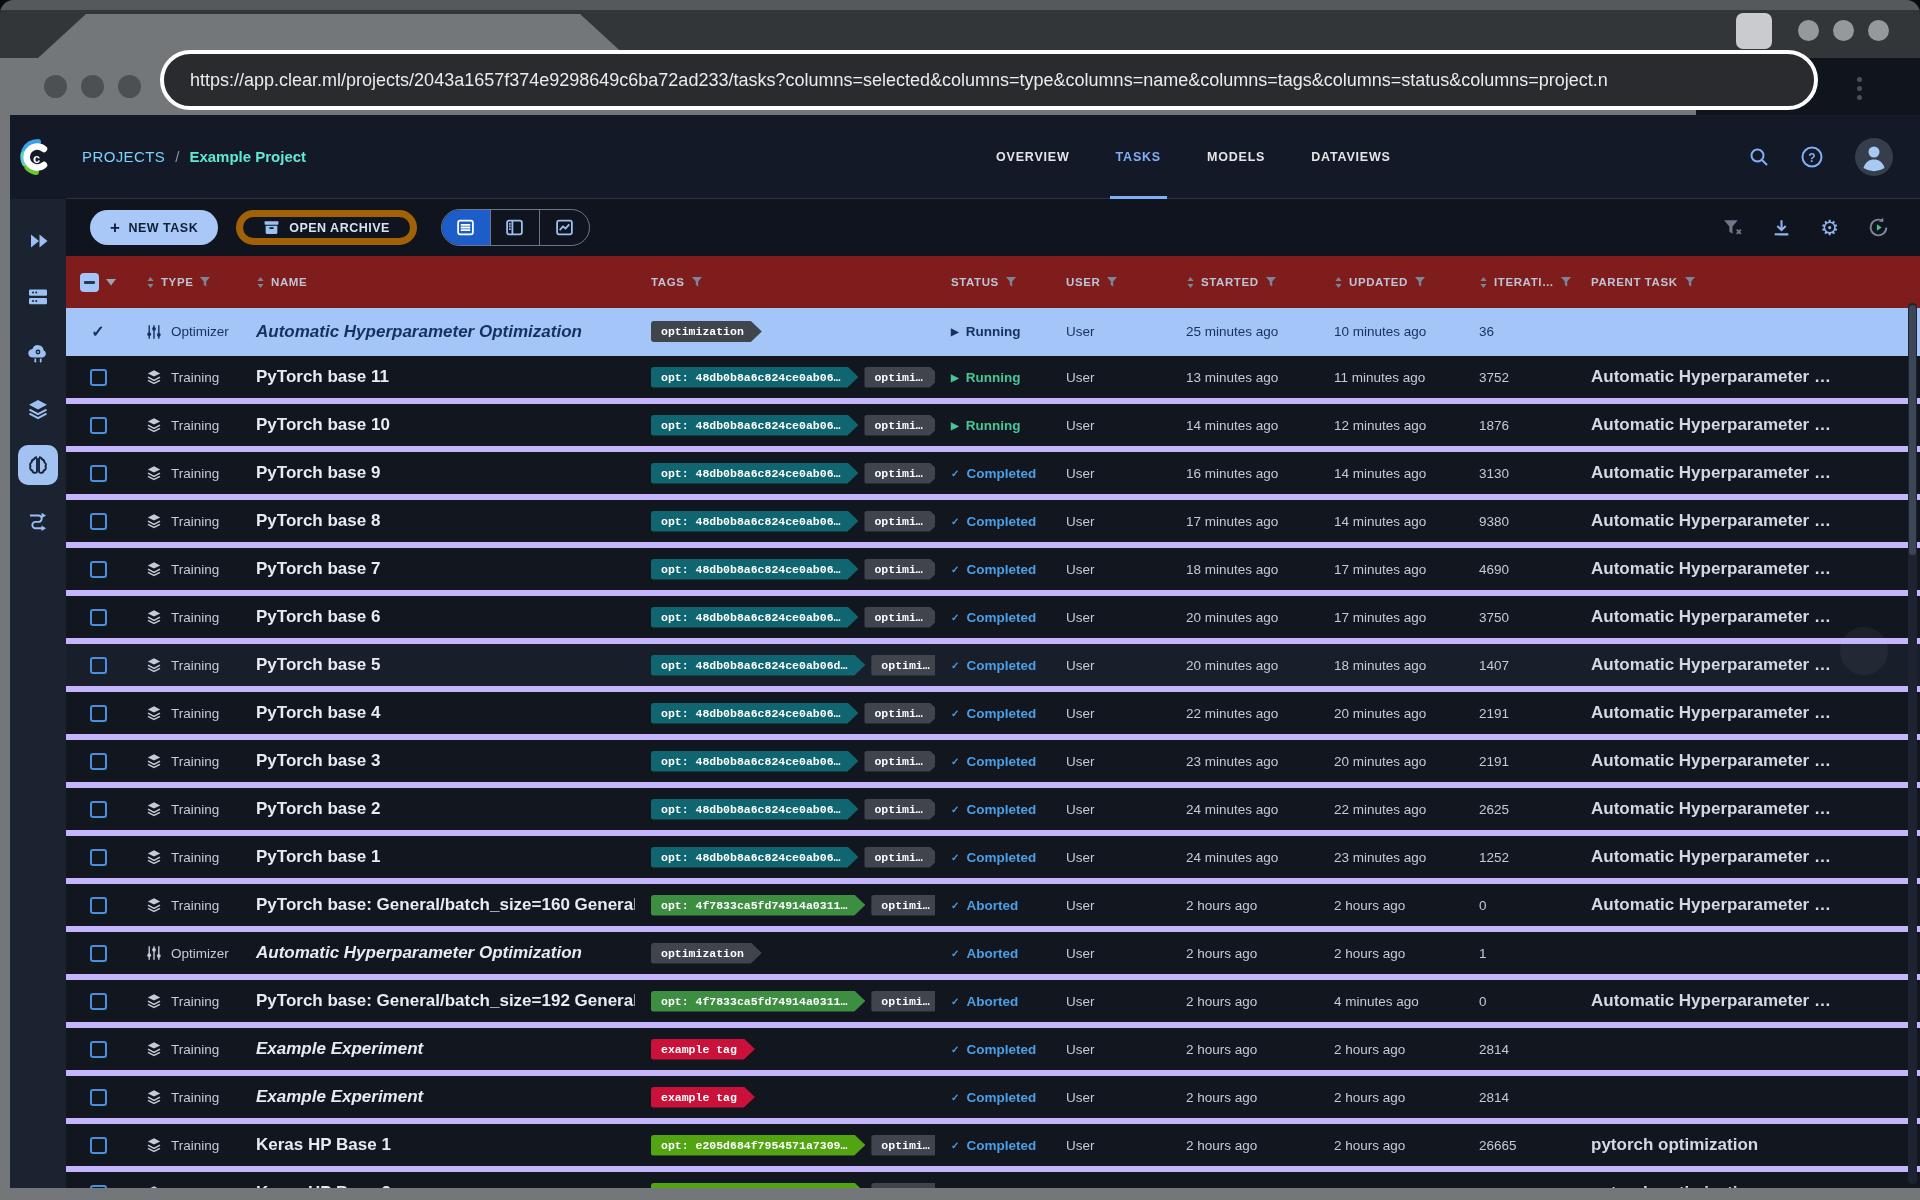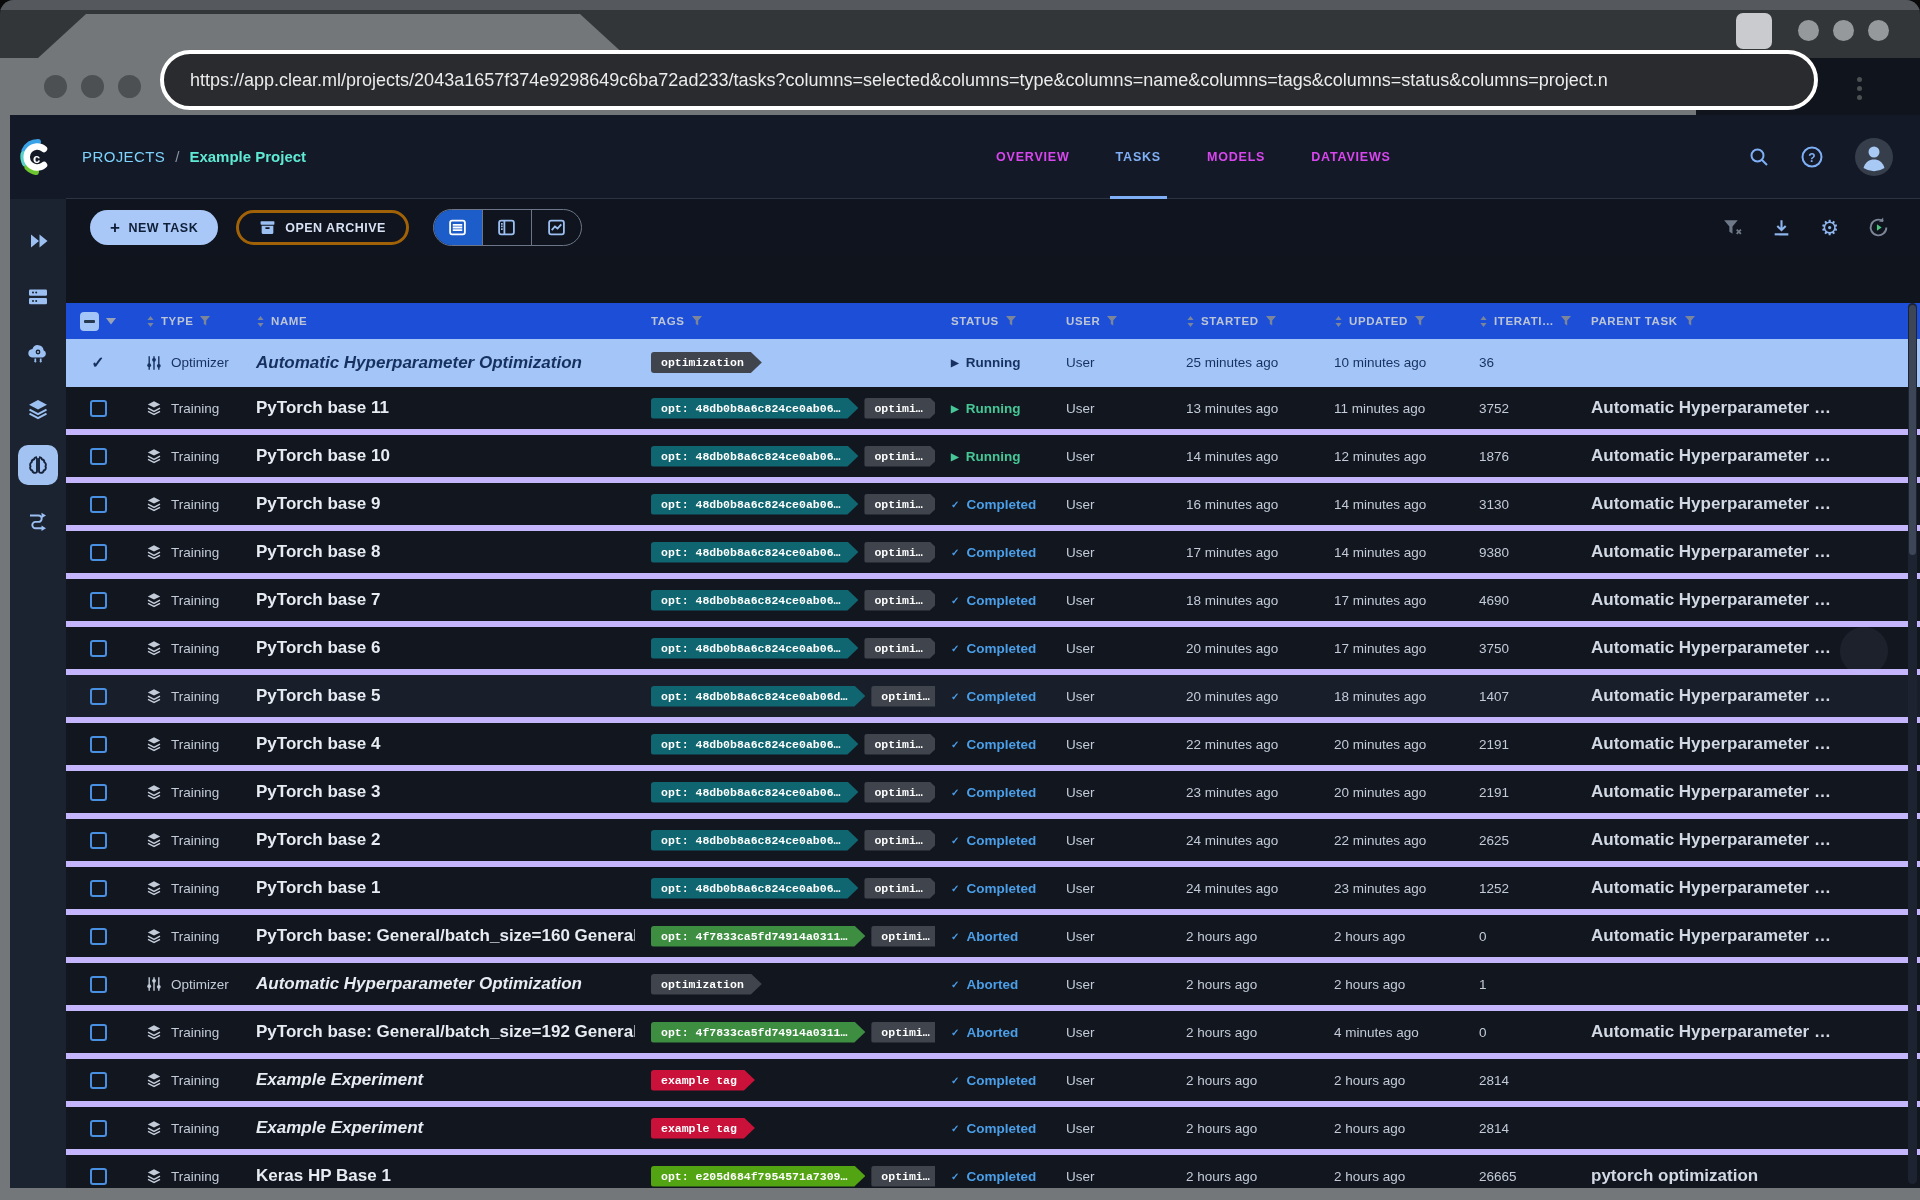--- a/index.html
+++ b/index.html
@@ -37,40 +37,40 @@
   .side-item.active { background:#a2c3f2; color:#16233b; }
 
   .main { flex:1; display:flex; flex-direction:column; min-width:0; position:relative; }
 
   .app-header { height:84px; background:#141927; display:flex; align-items:center; position:relative; border-bottom:1px solid #2c3342; flex-shrink:0; }
   .breadcrumb { display:flex; align-items:center; gap:10px; padding-left:16px; font-size:15px; }
   .breadcrumb .root { color:#7dd3fc; letter-spacing:0.4px; }
   .breadcrumb .sep { color:#8a93a5; }
   .breadcrumb .current { color:#5eead4; font-weight:bold; }
   .tabs { position:absolute; left:930px; top:0; height:84px; display:flex; gap:46px; align-items:center; }
-  .tab { font-size:12.5px; font-weight:bold; letter-spacing:0.8px; color:#d946ef; height:84px; display:flex; align-items:center; position:relative; cursor:default; }
+  .tab { font-size:12.5px; font-weight:bold; letter-spacing:0.8px; color:#e5e5e5; height:84px; display:flex; align-items:center; position:relative; cursor:default; }
   .tab.active { color:#7fb0f7; }
   .tab.active::after { content:""; position:absolute; left:-6px; right:-6px; bottom:0; height:3px; background:#7fb0f7; }
   .header-icons { margin-left:auto; display:flex; align-items:center; gap:30px; padding-right:26px; }
 
   .toolbar { height:57px; background:#0f141e; display:flex; align-items:center; padding-left:24px; flex-shrink:0; }
   .btn-new { height:35px; border-radius:18px; background:#a9c8f7; color:#0f1f38; font-weight:bold; font-size:12.5px;
     letter-spacing:0.5px; display:flex; align-items:center; gap:8px; padding:0 20px; border:none; }
   .btn-new .plus { font-size:17px; font-weight:bold; }
-  .btn-archive { height:35px; border-radius:18px; background:transparent; border:3px solid #a16207; color:#d8e2f4;
+  .btn-archive { height:35px; border-radius:18px; background:transparent; border:7px solid #a16207; color:#d8e2f4;
     font-weight:bold; font-size:12.5px; letter-spacing:0.5px; display:flex; align-items:center; gap:9px; padding:0 20px; margin-left:18px; }
   .seg { display:flex; margin-left:24px; border:1px solid #6d7688; border-radius:19px; overflow:hidden; height:37px; }
   .seg-btn { width:49px; display:flex; align-items:center; justify-content:center; color:#9cc0f2; background:transparent; border:none; border-right:1px solid #6d7688; }
   .seg-btn:last-child { border-right:none; }
   .seg-btn.active { background:#1d5dc9; color:#ffffff; }
   .toolbar-right { margin-left:auto; display:flex; align-items:center; gap:28px; padding-right:30px; }
 
   
   .grid-cols { display:grid; grid-template-columns:64px 110px 395px 300px 115px 120px 148px 145px 112px 1fr; }
-  .thead { height:36px; background:#1d4ed8; align-items:center; flex-shrink:0;margin-top:47px; }
+  .thead { height:52px; background:#7f1d1d; align-items:center; flex-shrink:0; }
   .th { display:flex; align-items:center; gap:6px; padding-left:16px; color:#bcc5d5; font-size:11.5px; font-weight:bold; letter-spacing:0.6px; white-space:nowrap; overflow:hidden; }
   .th.sel { justify-content:center; padding-left:0; gap:7px; }
   .th-check { width:19px; height:19px; border-radius:4px; background:#a4c5f8; position:relative; }
   .th-check::after { content:""; position:absolute; left:4px; top:8px; width:11px; height:3px; background:#26394f; border-radius:1px; }
 
   .tbody { flex:1; overflow:hidden; }
   .row { height:48px; background:#12161f; border-bottom:6px solid #c4b5fd; align-items:center; }
   .row.hover { background:#181e2a; }
   .row.selected { background:#a4c5f8; border-bottom:1px solid #a4c5f8; }
   .cell { display:flex; align-items:center; padding-left:16px; min-width:0; white-space:nowrap; overflow:hidden; color:#c3cbd8; font-size:13.5px; }

